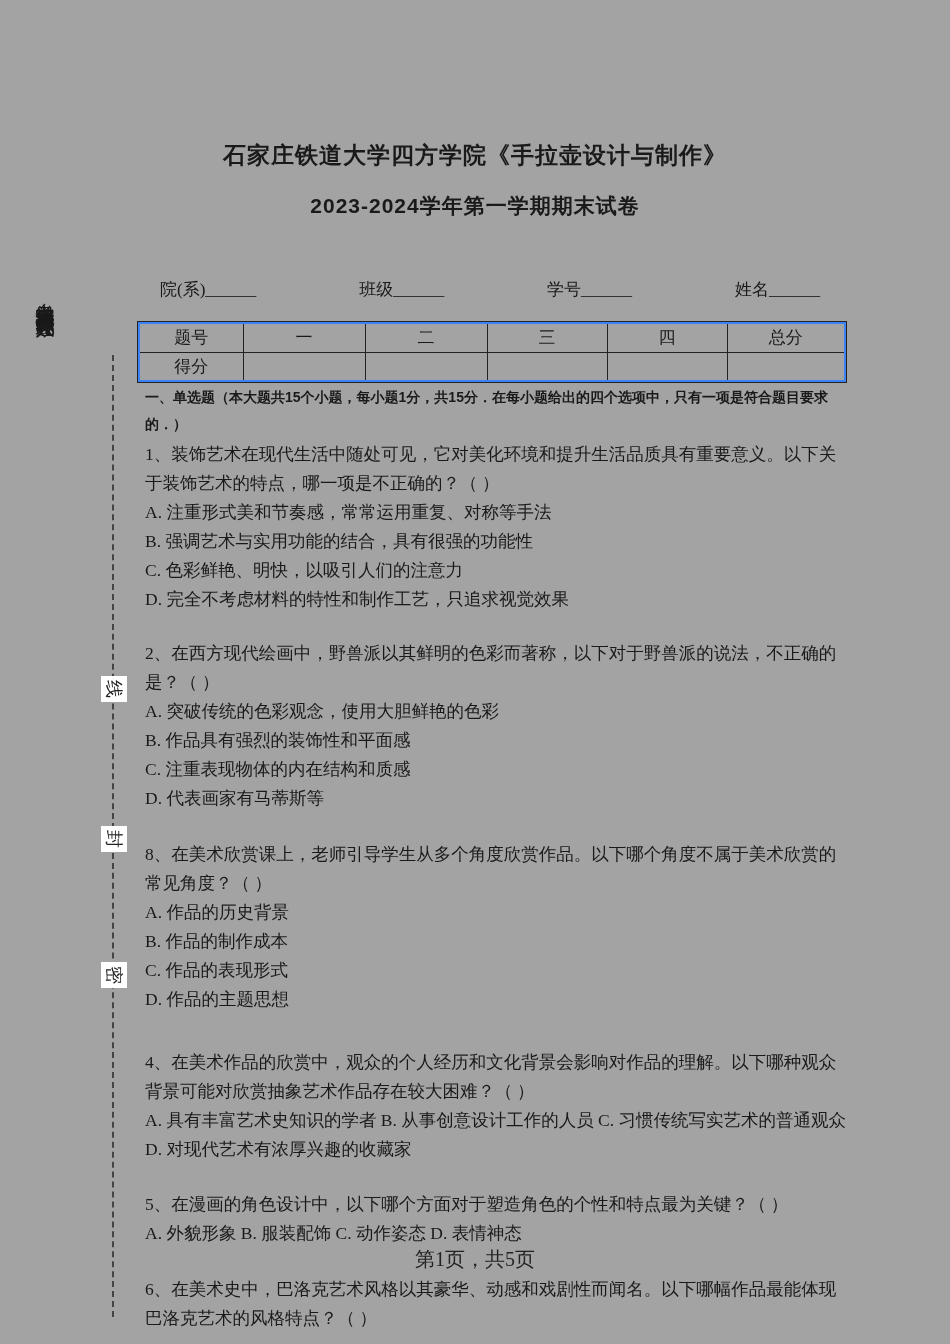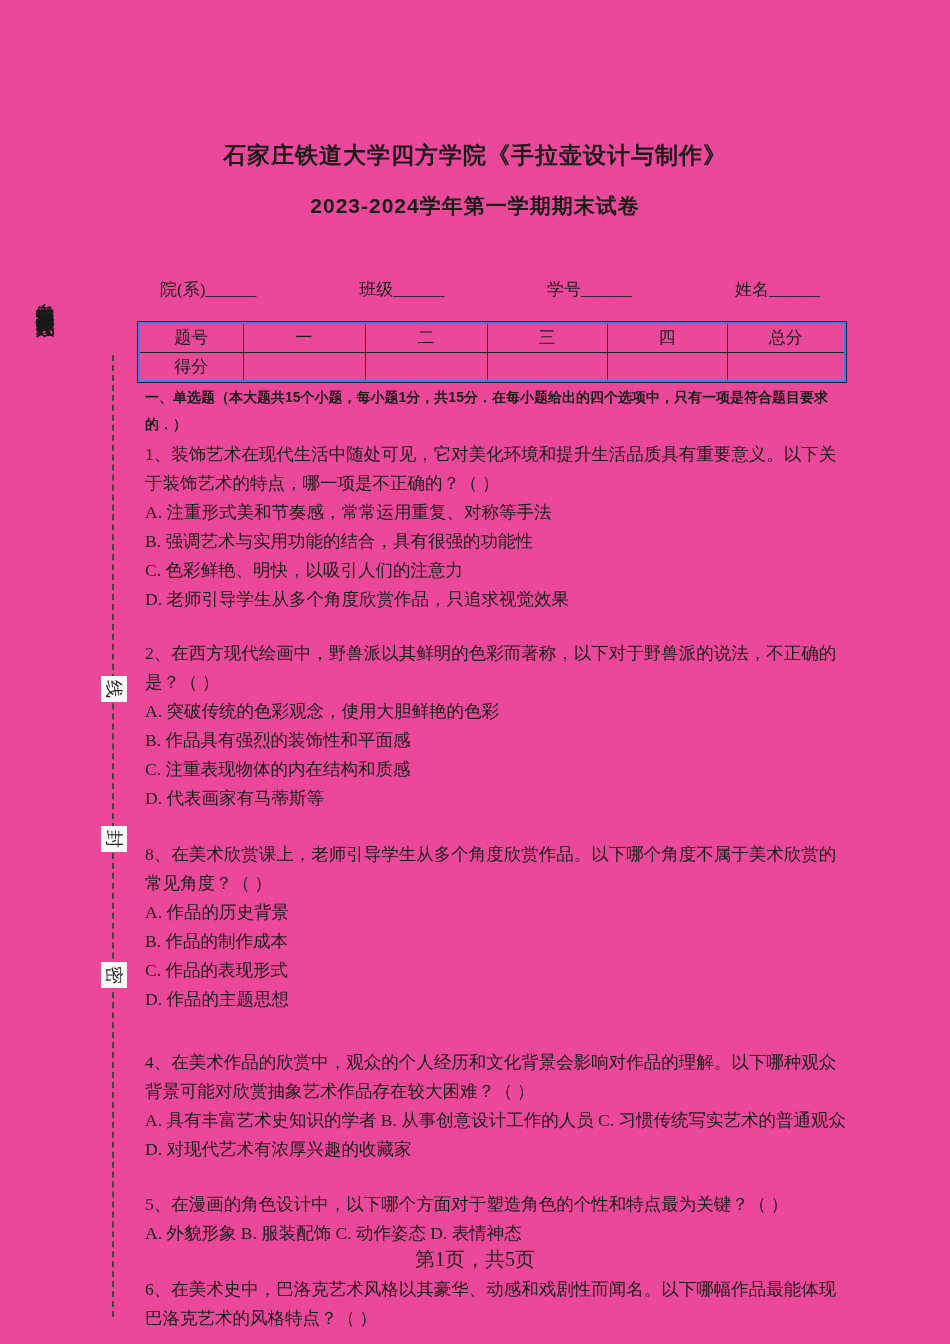--- a/index.html
+++ b/index.html
@@ -2,21 +2,21 @@
 <html><head>
 <meta charset="utf-8">
 <style>
   * { margin: 0; padding: 0; box-sizing: border-box; }
   html, body { background: #fff; }
   body { font-family: "Liberation Serif", serif; color: #1a1a1a; }
   .page {
     position: relative;
     width: 950px;
     height: 1344px;
-    background: #ec4899;
+    background: #a3a3a3;
     overflow: hidden;
   }
 
   
   .title1 {
     position: absolute; top: 140px; left: 0; width: 950px;
     text-align: center; font-size: 23px; font-weight: bold;
     font-family: "Liberation Sans", sans-serif;
     letter-spacing: 1px;
   }
@@ -149,21 +149,21 @@
   </table>
 
   <div class="content">
     <div class="section-heading">一、单选题（本大题共15个小题，每小题1分，共15分．在每小题给出的四个选项中，只有一项是符合题目要求的．）</div>
 
     <div class="question q1">
       <div class="stem">1、装饰艺术在现代生活中随处可见，它对美化环境和提升生活品质具有重要意义。以下关于装饰艺术的特点，哪一项是不正确的？（ ）</div>
       <div class="option">A. 注重形式美和节奏感，常常运用重复、对称等手法</div>
       <div class="option">B. 强调艺术与实用功能的结合，具有很强的功能性</div>
       <div class="option">C. 色彩鲜艳、明快，以吸引人们的注意力</div>
-      <div class="option">D. 老师引导学生从多个角度欣赏作品，只追求视觉效果</div>
+      <div class="option">D. 完全不考虑材料的特性和制作工艺，只追求视觉效果</div>
     </div>
 
     <div class="question q2">
       <div class="stem">2、在西方现代绘画中，野兽派以其鲜明的色彩而著称，以下对于野兽派的说法，不正确的是？（ ）</div>
       <div class="option">A. 突破传统的色彩观念，使用大胆鲜艳的色彩</div>
       <div class="option">B. 作品具有强烈的装饰性和平面感</div>
       <div class="option">C. 注重表现物体的内在结构和质感</div>
       <div class="option">D. 代表画家有马蒂斯等</div>
     </div>
 

